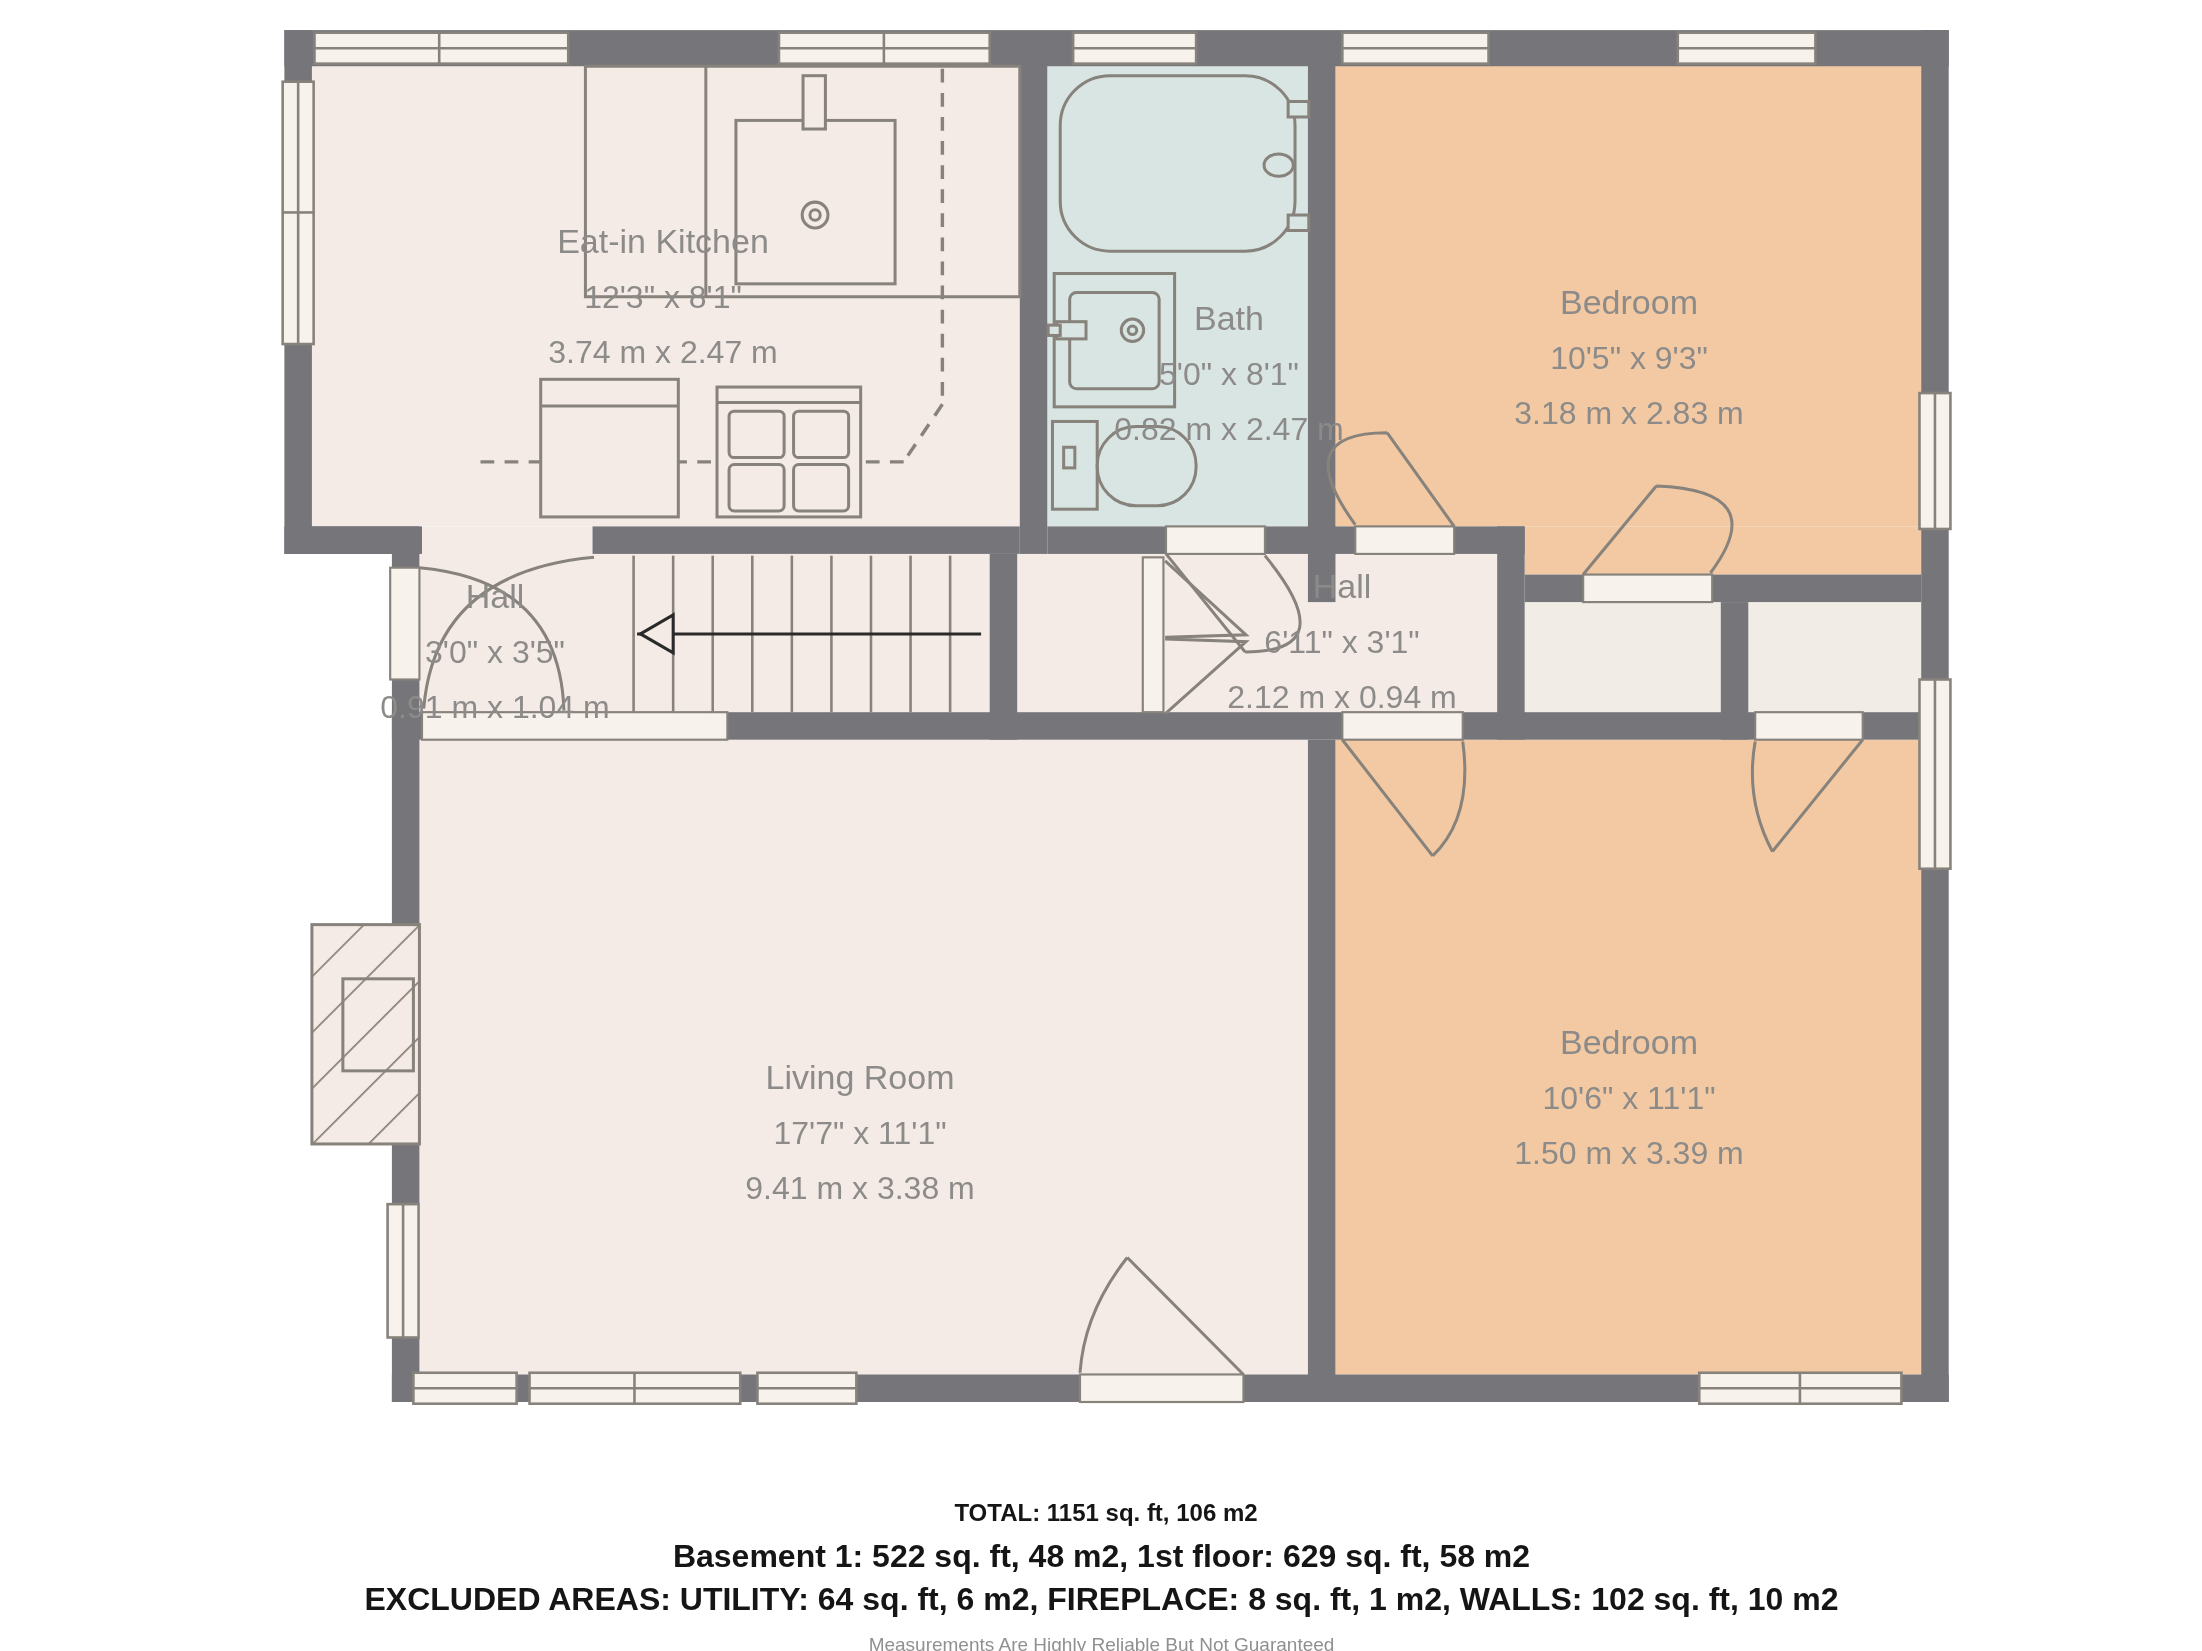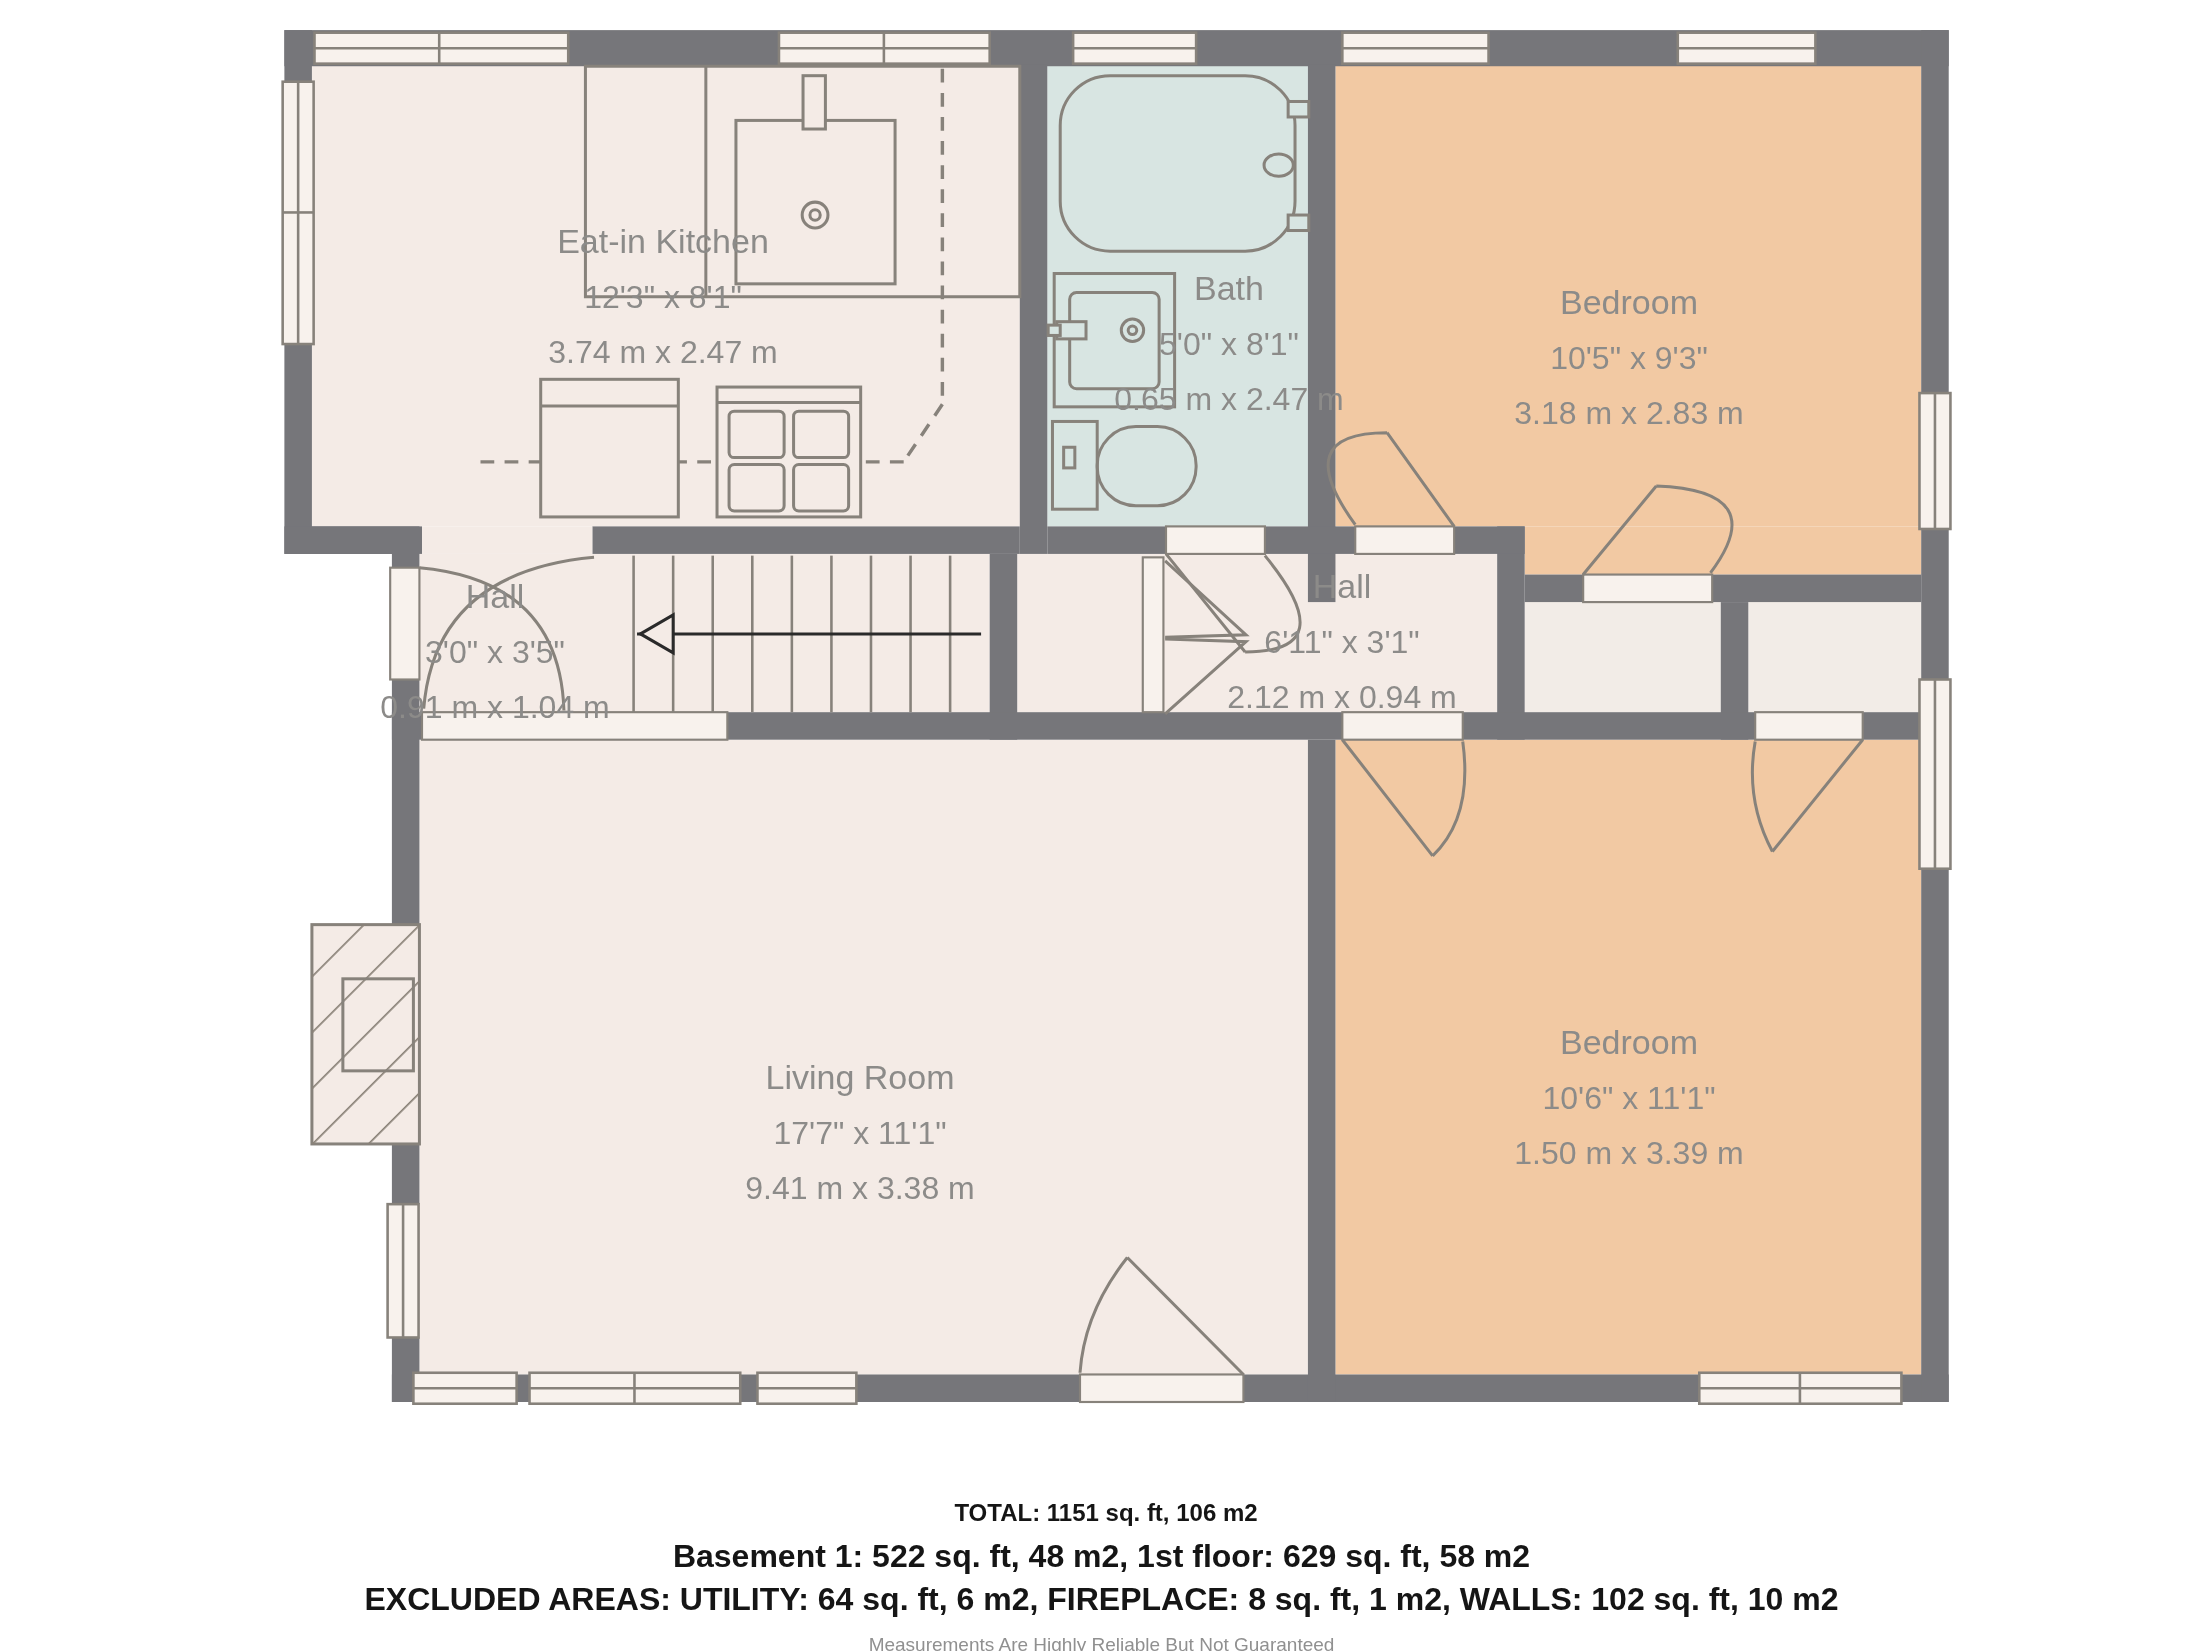--- a/index.html
+++ b/index.html
@@ -244,24 +244,24 @@
     <rect x="847" y="540" width="64" height="54" rx="6"></rect>
     <rect x="922" y="540" width="64" height="54" rx="6"></rect>
   </g>
 </svg>
 
 <div class="room-label" style="left:422px;top:213px;">
   <div class="rname">Eat-in Kitchen</div>
   <div class="rdim">12'3" x 8'1"</div>
   <div class="rdim">3.74 m x 2.47 m</div>
 </div>
-<div class="room-label" style="left:988px;top:260px;">
+<div class="room-label" style="left:988px;top:290px;">
   <div class="rname">Bath</div>
   <div class="rdim">5'0" x 8'1"</div>
-  <div class="rdim">0.65 m x 2.47 m</div>
+  <div class="rdim">0.82 m x 2.47 m</div>
 </div>
 <div class="room-label" style="left:1388px;top:274px;">
   <div class="rname">Bedroom</div>
   <div class="rdim">10'5" x 9'3"</div>
   <div class="rdim">3.18 m x 2.83 m</div>
 </div>
 <div class="room-label" style="left:254px;top:568px;">
   <div class="rname">Hall</div>
   <div class="rdim">3'0" x 3'5"</div>
   <div class="rdim">0.91 m x 1.04 m</div>

